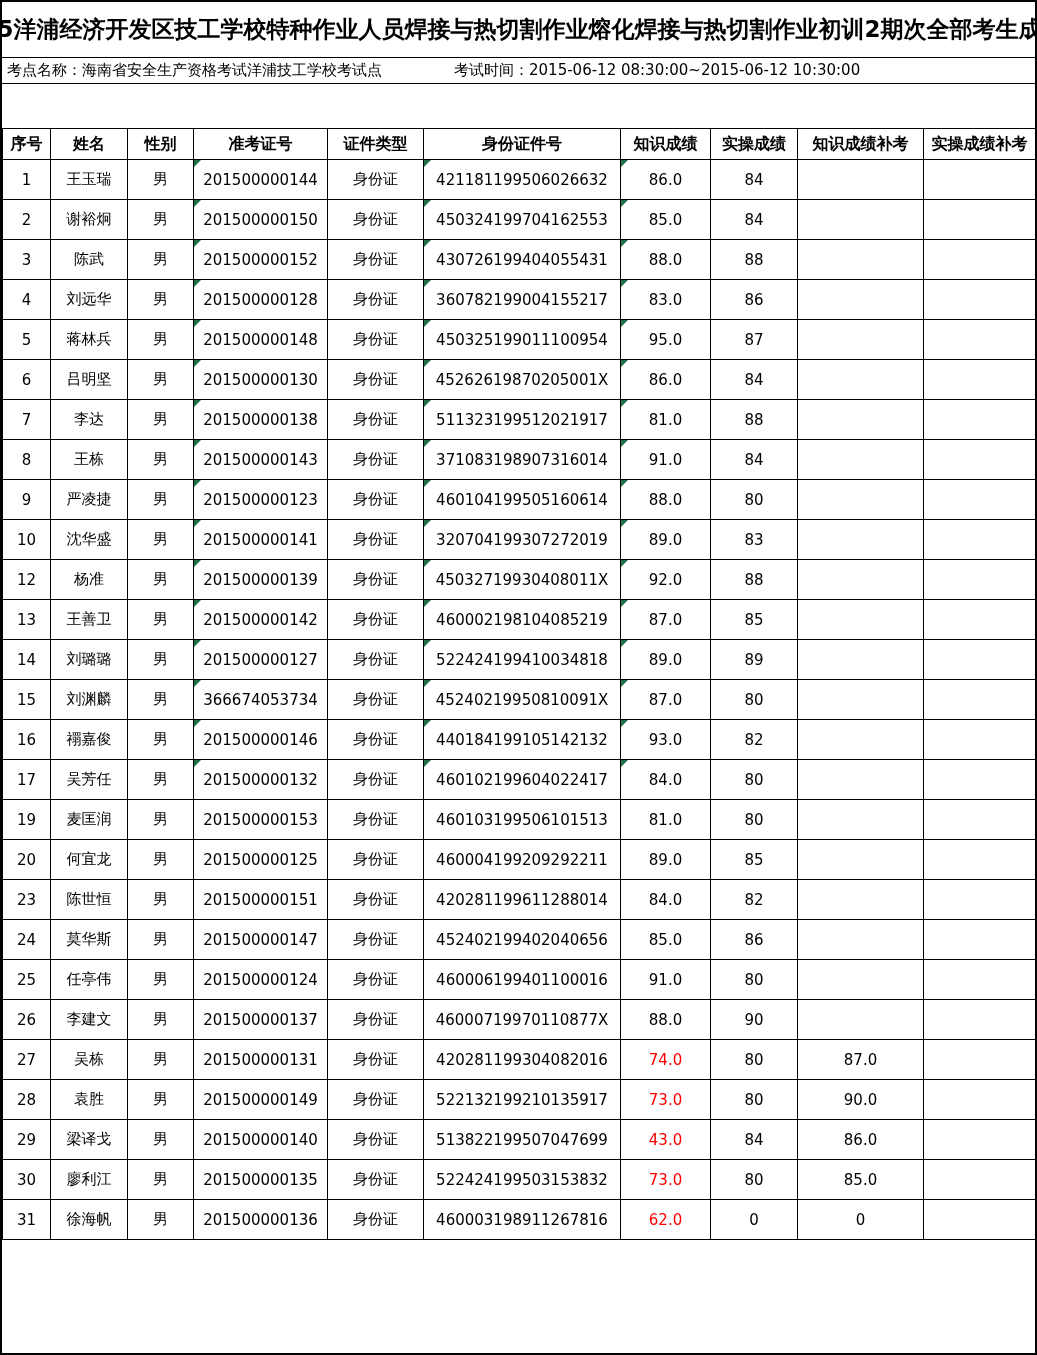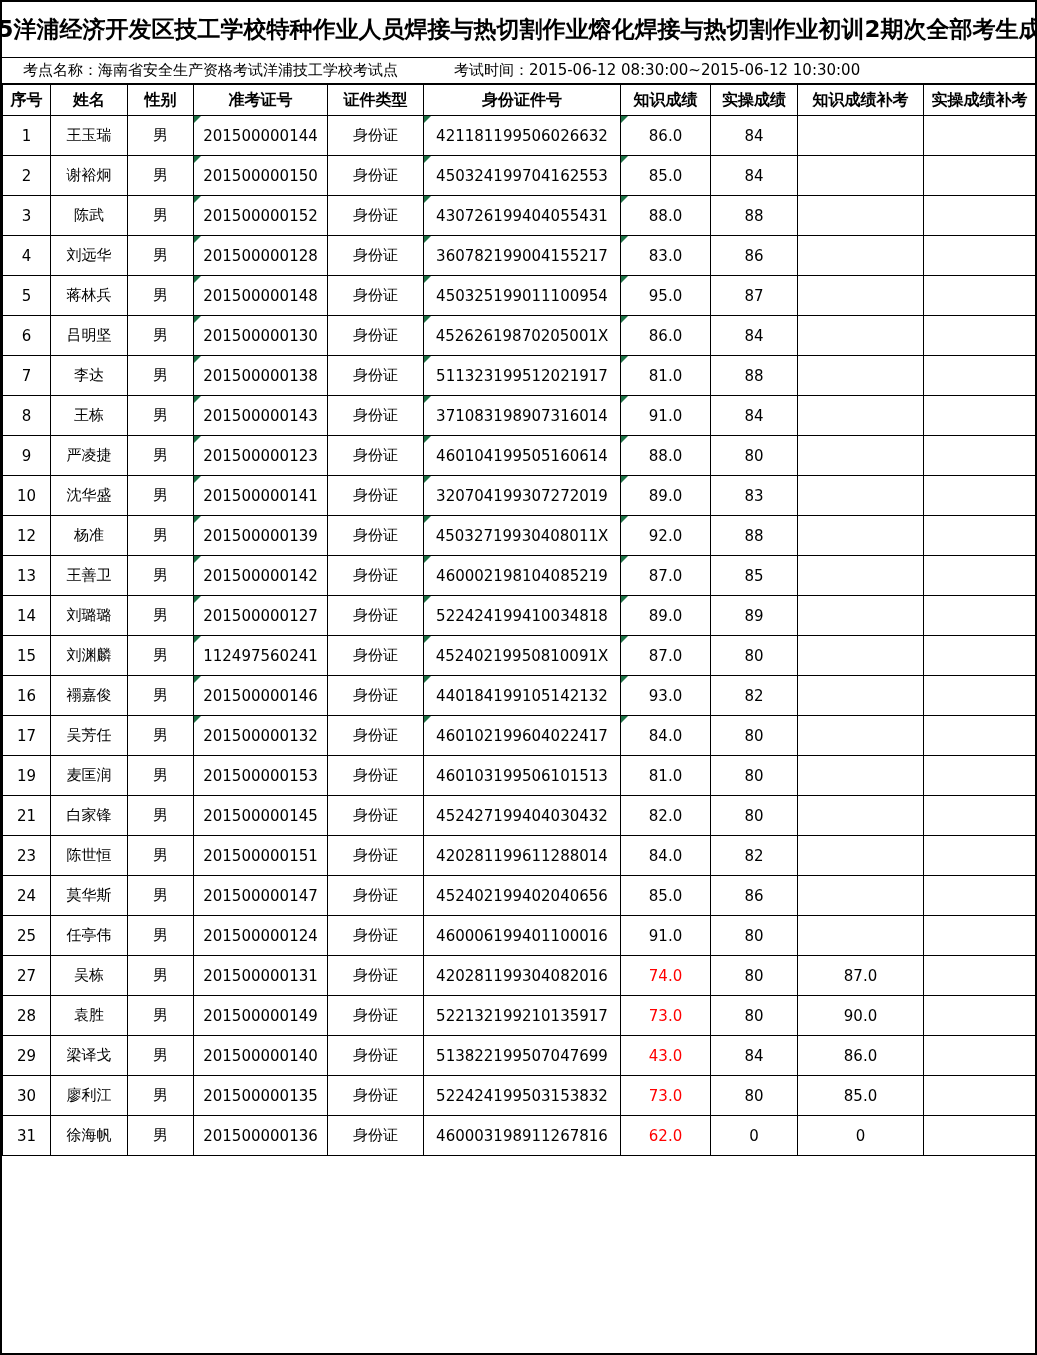--- a/index.html
+++ b/index.html
@@ -29,26 +29,27 @@
     font-size:23px;
     font-weight:bold;
     white-space:nowrap;
   }
   .info-row{
     height:25px;
     border-bottom:1px solid var(--grid-color);
     position:relative;
     font-size:15px;
   }
-  .info-row .site{position:absolute;left:21px;bottom:3px;white-space:nowrap;}
+  .info-row .site{position:absolute;left:5px;bottom:3px;white-space:nowrap;}
   .info-row .time{position:absolute;left:452px;bottom:3px;white-space:nowrap;text-align:center;}
   table{
     border-collapse:collapse;
     table-layout:fixed;
     width:100%;
+    margin-top:44px;
   }
   th{
     height:30px;
     font-size:16px;
     font-weight:bold;
     border:1px solid var(--grid-color);
     text-align:center;
     padding:0;
     overflow:hidden;
     white-space:nowrap;
@@ -270,21 +271,21 @@
           <td class="tri">522424199410034818</td>
           <td class="tri">89.0</td>
           <td>89</td>
           <td></td>
           <td></td>
         </tr>
         <tr>
           <td>15</td>
           <td>刘渊麟</td>
           <td>男</td>
-          <td class="tri">112497560241</td>
+          <td class="tri">366674053734</td>
           <td>身份证</td>
           <td class="tri">45240219950810091X</td>
           <td class="tri">87.0</td>
           <td>80</td>
           <td></td>
           <td></td>
         </tr>
         <tr>
           <td>16</td>
           <td>禤嘉俊</td>
@@ -315,28 +316,28 @@
           <td>男</td>
           <td>201500000153</td>
           <td>身份证</td>
           <td>460103199506101513</td>
           <td>81.0</td>
           <td>80</td>
           <td></td>
           <td></td>
         </tr>
         <tr>
-          <td>21</td>
-          <td>白家锋</td>
-          <td>男</td>
-          <td>201500000145</td>
-          <td>身份证</td>
-          <td>452427199404030432</td>
-          <td>82.0</td>
-          <td>80</td>
+          <td>20</td>
+          <td>何宜龙</td>
+          <td>男</td>
+          <td>201500000125</td>
+          <td>身份证</td>
+          <td>460004199209292211</td>
+          <td>89.0</td>
+          <td>85</td>
           <td></td>
           <td></td>
         </tr>
         <tr>
           <td>23</td>
           <td>陈世恒</td>
           <td>男</td>
           <td>201500000151</td>
           <td>身份证</td>
           <td>420281199611288014</td>
@@ -359,20 +360,32 @@
         </tr>
         <tr>
           <td>25</td>
           <td>任亭伟</td>
           <td>男</td>
           <td>201500000124</td>
           <td>身份证</td>
           <td>460006199401100016</td>
           <td>91.0</td>
           <td>80</td>
+          <td></td>
+          <td></td>
+        </tr>
+        <tr>
+          <td>26</td>
+          <td>李建文</td>
+          <td>男</td>
+          <td>201500000137</td>
+          <td>身份证</td>
+          <td>46000719970110877X</td>
+          <td>88.0</td>
+          <td>90</td>
           <td></td>
           <td></td>
         </tr>
         <tr>
           <td>27</td>
           <td>吴栋</td>
           <td>男</td>
           <td>201500000131</td>
           <td>身份证</td>
           <td>420281199304082016</td>

